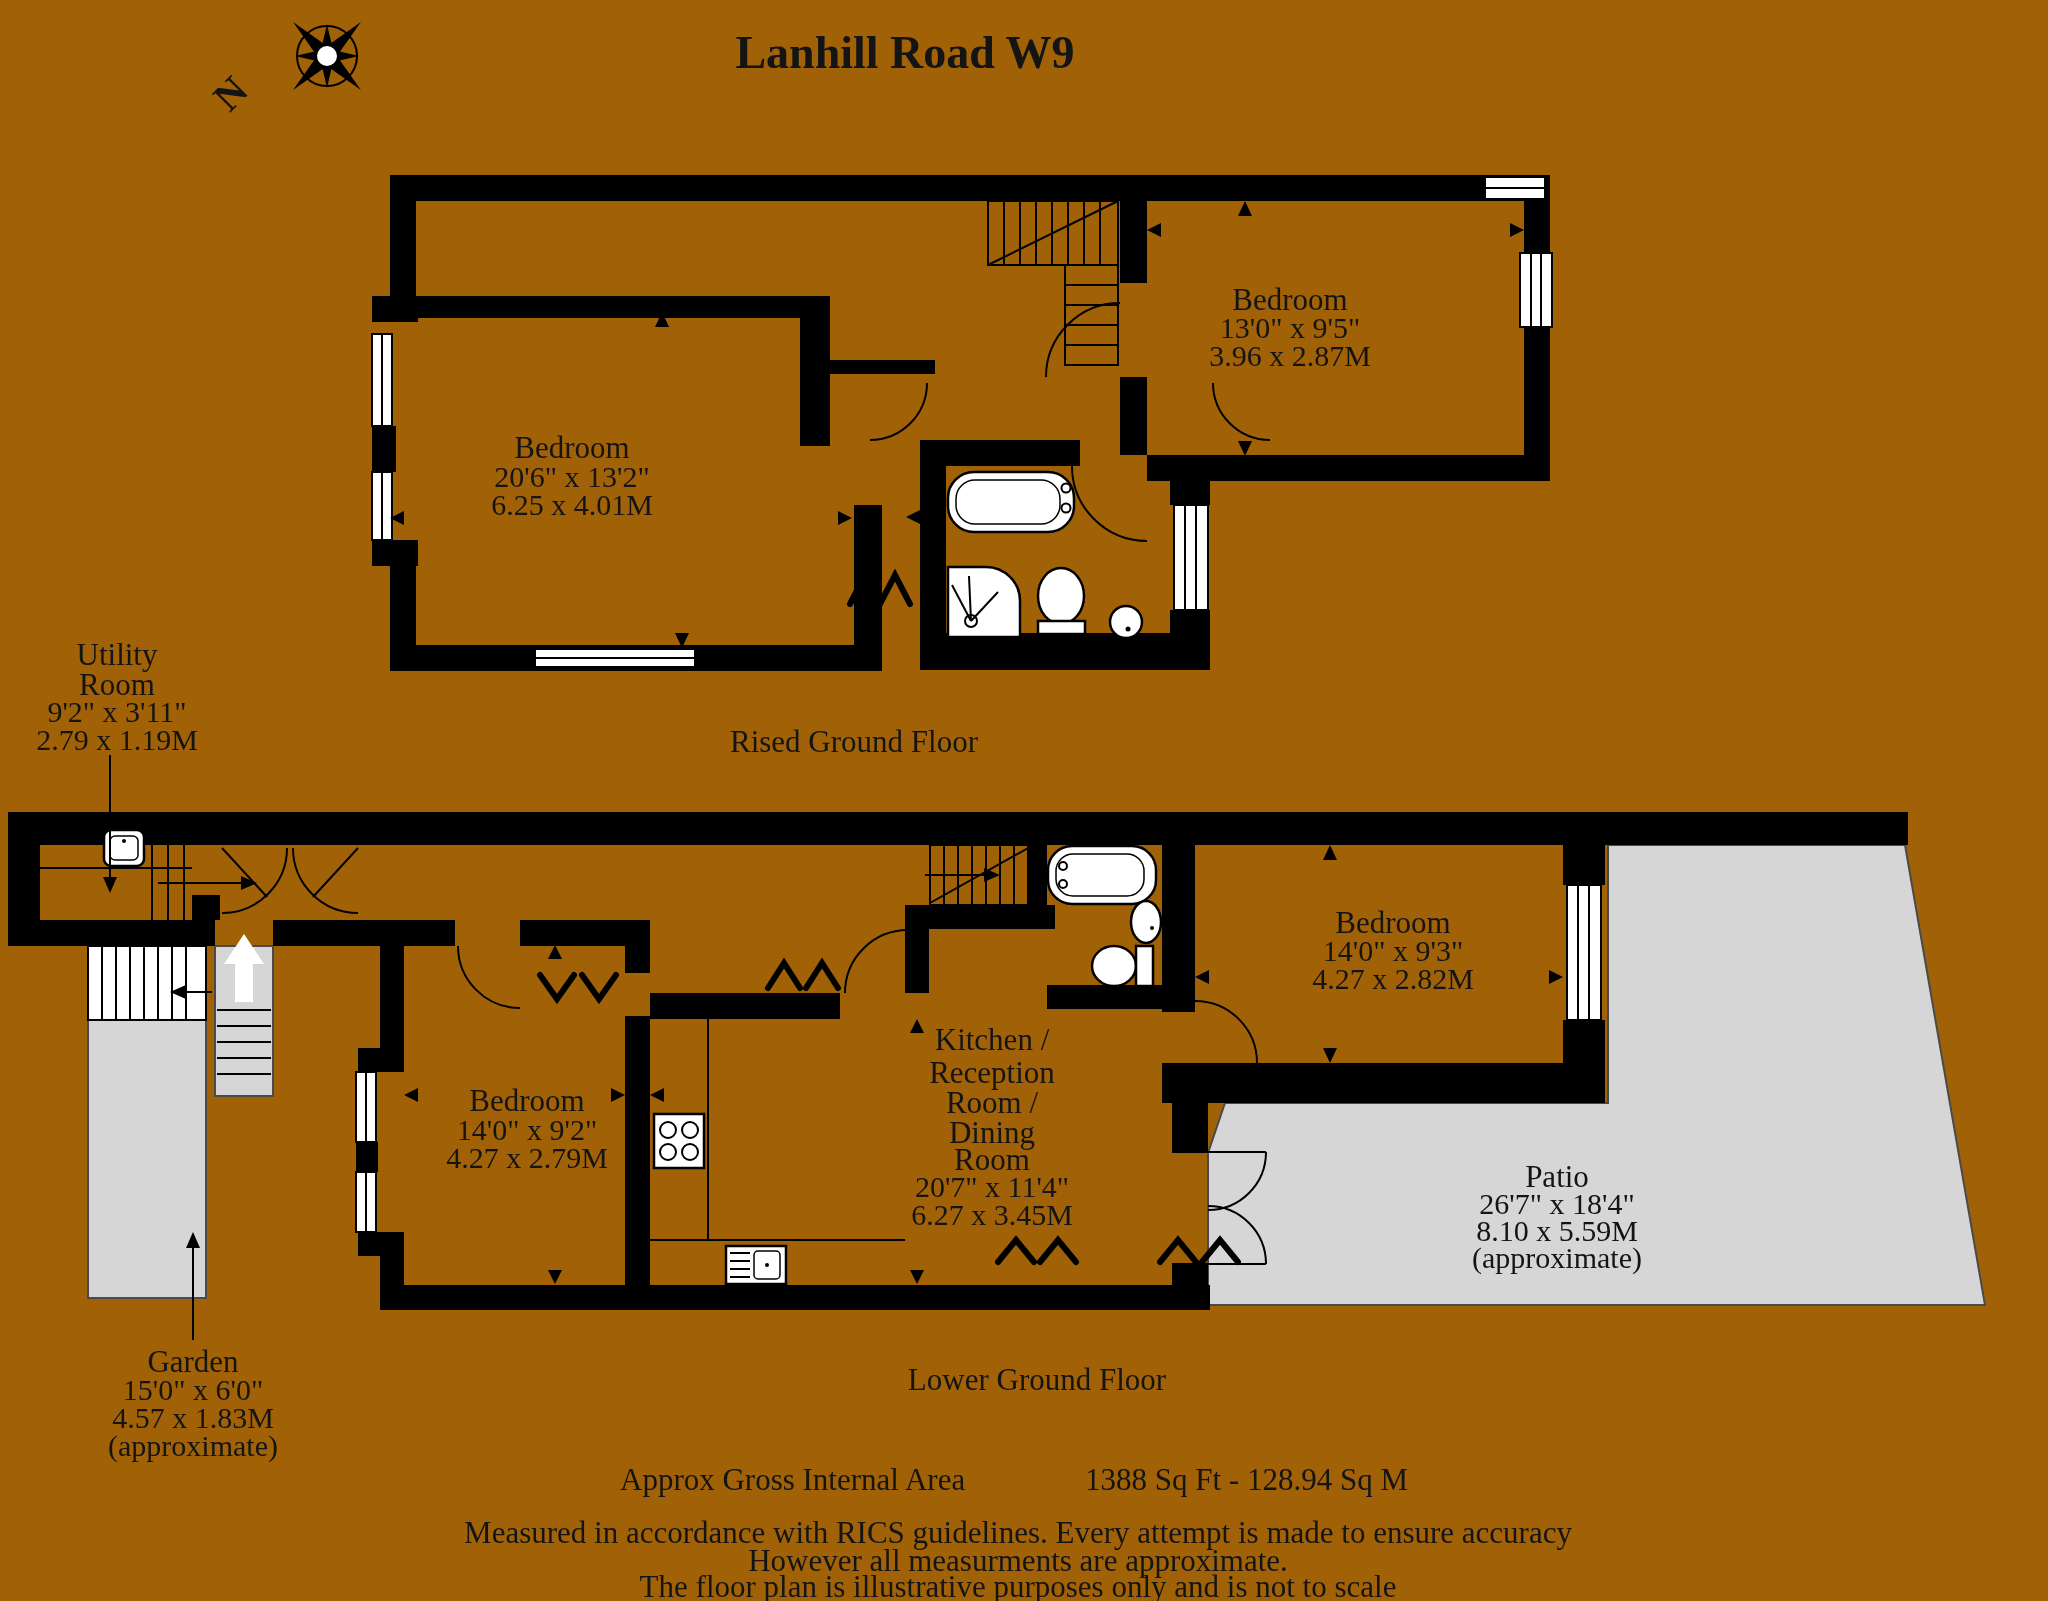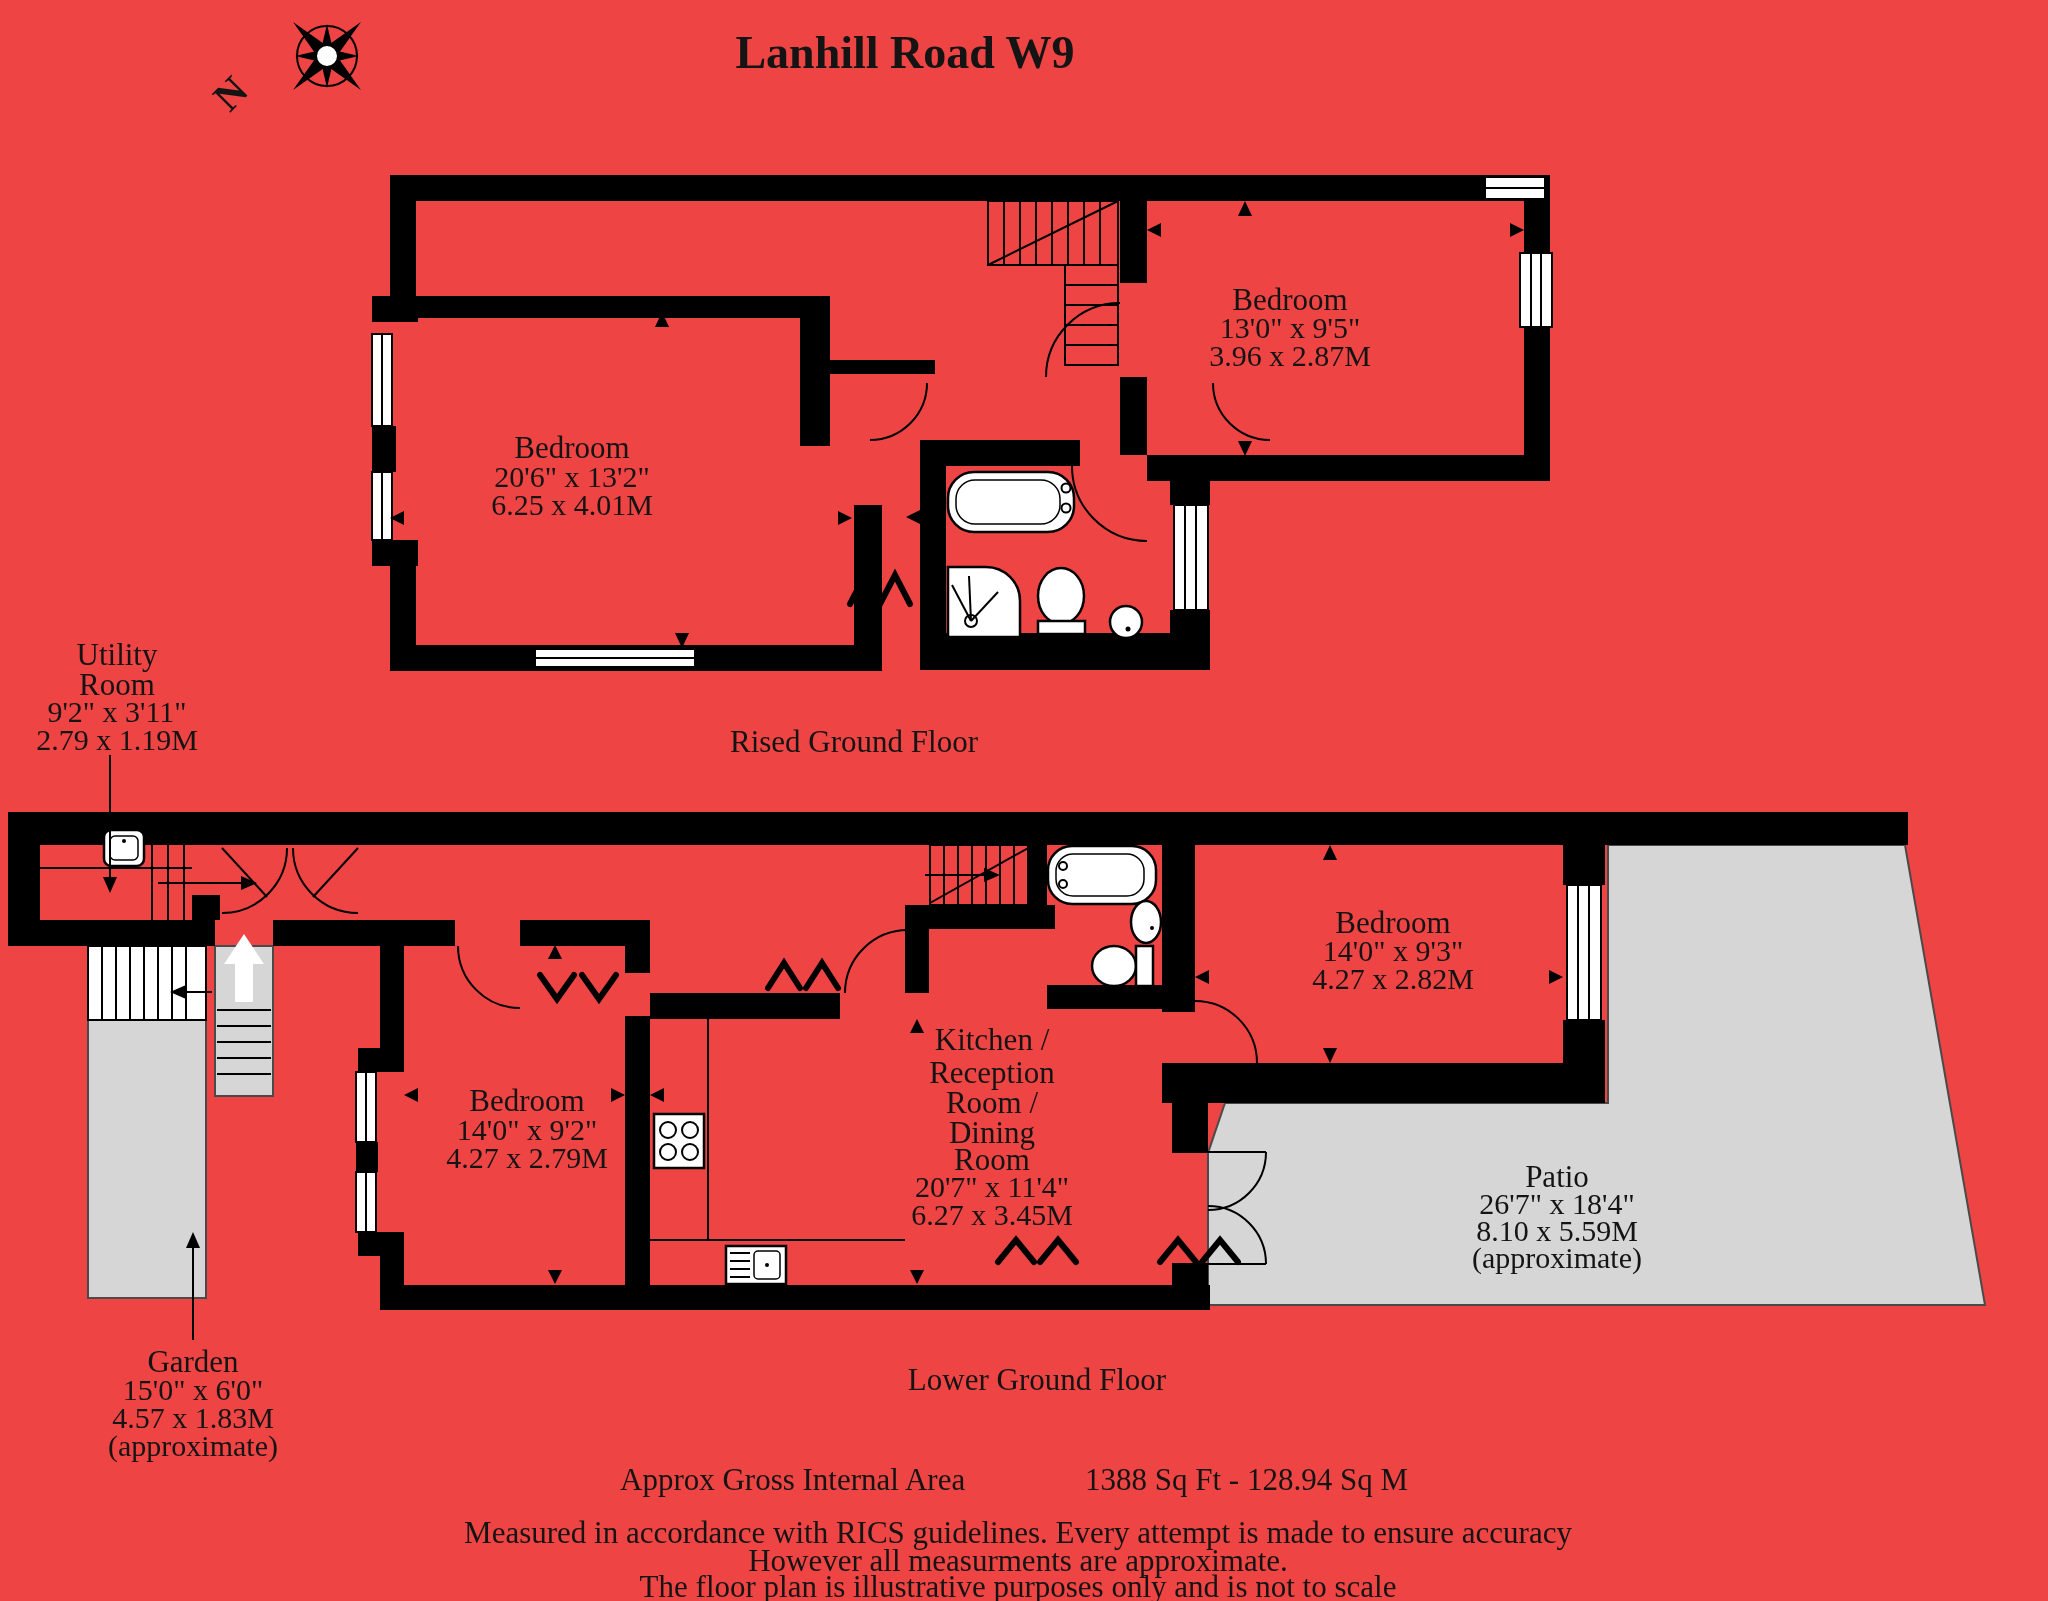--- a/index.html
+++ b/index.html
@@ -1,16 +1,16 @@
 <!DOCTYPE html>
 <html><head>
 <meta charset="utf-8">
 <style>
   html,body{margin:0;padding:0;background:#ffffff;}
-  .page{width:2048px;height:1601px;position:relative;background:#ef4444;overflow:hidden;}
+  .page{width:2048px;height:1601px;position:relative;background:#a16207;overflow:hidden;}
   svg{display:block;}
   text{font-family:"Liberation Serif","DejaVu Serif",serif;fill:#141414;}
   .room-name{font-size:31px;}
   .room-dim{font-size:30px;}
   .floor-label{font-size:31px;}
   .title{font-size:46px;font-weight:bold;}
   .footer{font-size:31px;}
   .north{font-size:40px;font-weight:bold;}
   .wall{fill:#000000;}
   .thin{stroke:#000000;stroke-width:2;fill:none;}

